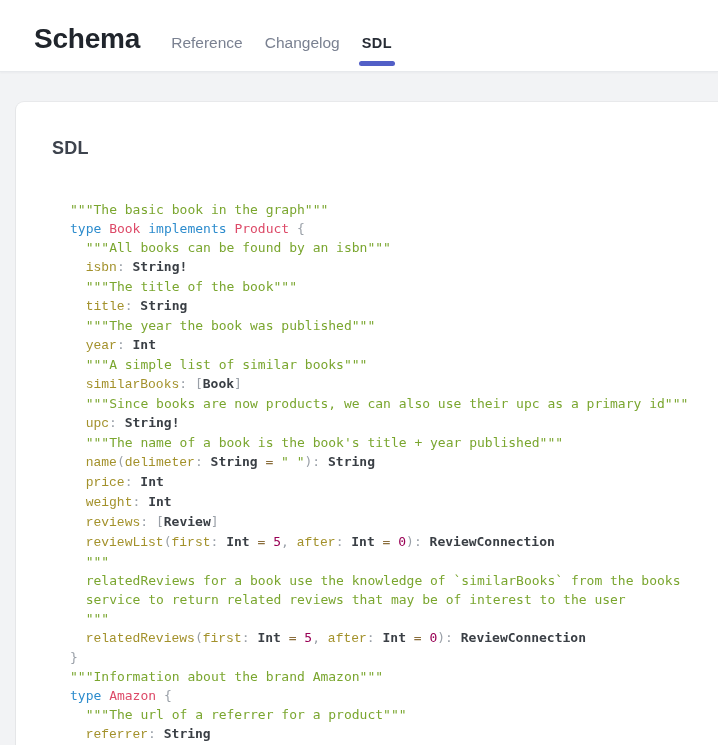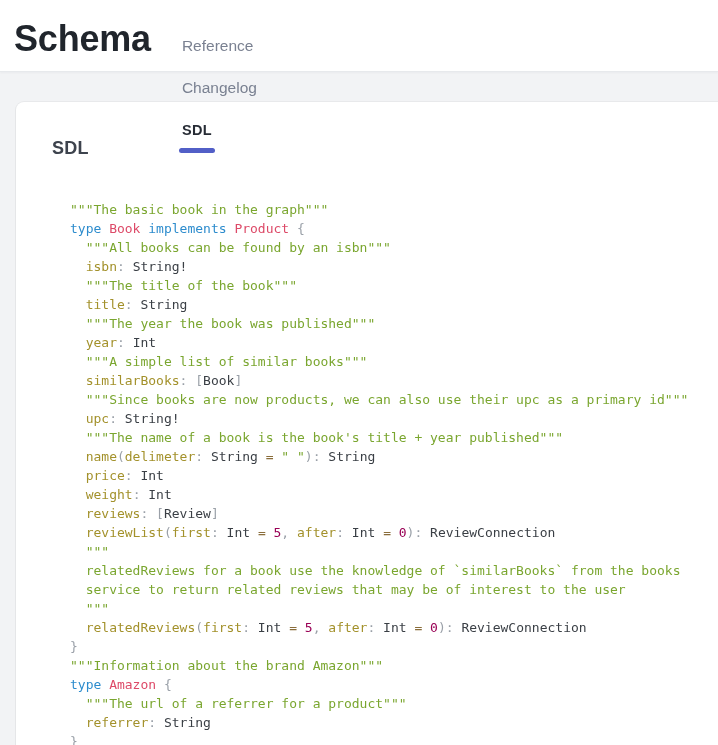--- a/index.html
+++ b/index.html
@@ -15,24 +15,24 @@
     background:var(--bg);
     font-family:"Liberation Sans",sans-serif;
   }
   .header{
     height:72px;background:#fff;border-bottom:1px solid var(--header_border);
     box-shadow:0 1px 2px rgba(25,30,40,0.04);
     display:flex;align-items:baseline;
     padding:24px 0 0 14px;position:relative;
   }
   .page-title{
-    font-size:36px;font-weight:700;color:var(--title);
-    line-height:30px;letter-spacing:-0.2px;
+    font-size:28px;font-weight:700;color:var(--title);
+    line-height:30px;letter-spacing:-0.2px;margin-left:20px;
   }
-  .tabs{display:flex;gap:22px;margin-left:31px;align-items:baseline;flex-direction:column;}
+  .tabs{display:flex;gap:22px;margin-left:31px;align-items:baseline;}
   .tab{
     position:relative;font-size:15.5px;color:var(--tab);
     line-height:20px;cursor:pointer;white-space:nowrap;
   }
   .tab.active{
     color:var(--tab_active);font-weight:700;font-size:14.5px;letter-spacing:0.4px;
   }
   .tab-underline{
     position:absolute;left:-3px;right:-3px;bottom:-13px;height:5px;
     border-radius:3px;background:var(--accent);
@@ -51,23 +51,23 @@
   .code{
     margin:40px 0 0 18px;
     font-family:"DejaVu Sans Mono","Liberation Mono",monospace;
     font-size:13px;line-height:19px;color:#55606e;
     white-space:pre;
   }
   .code-line{min-height:19px;}
   .tk-str{color:var(--str);}
   .tk-kw{color:var(--kw);text-align:center;}
   .tk-cls{color:var(--cls);}
-  .tk-fld{color:var(--fld);}
+  .tk-fld{color:var(--fld);font-family:Liberation Mono, monospace;}
   .tk-pun{color:var(--pun);}
-  .tk-typ{color:var(--typ);font-weight:400;}
+  .tk-typ{color:var(--typ);font-weight:700;}
   .tk-num{color:var(--num);}
   .tk-op{color:var(--op);}
 </style>
 </head>
 <body>
 
 <div class="header">
   <div class="page-title">Schema</div>
   <div class="tabs">
     <div class="tab">Reference</div>

